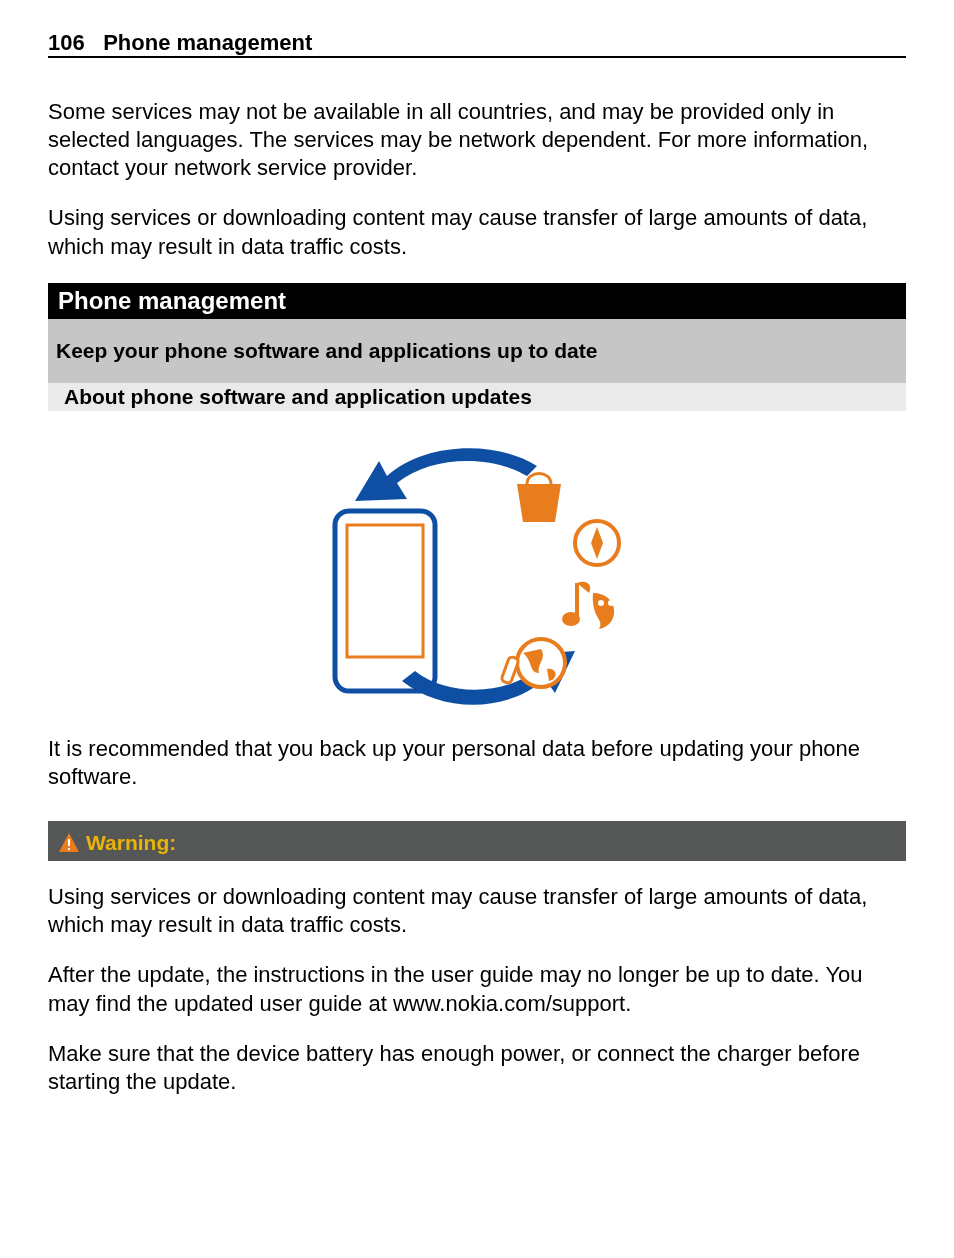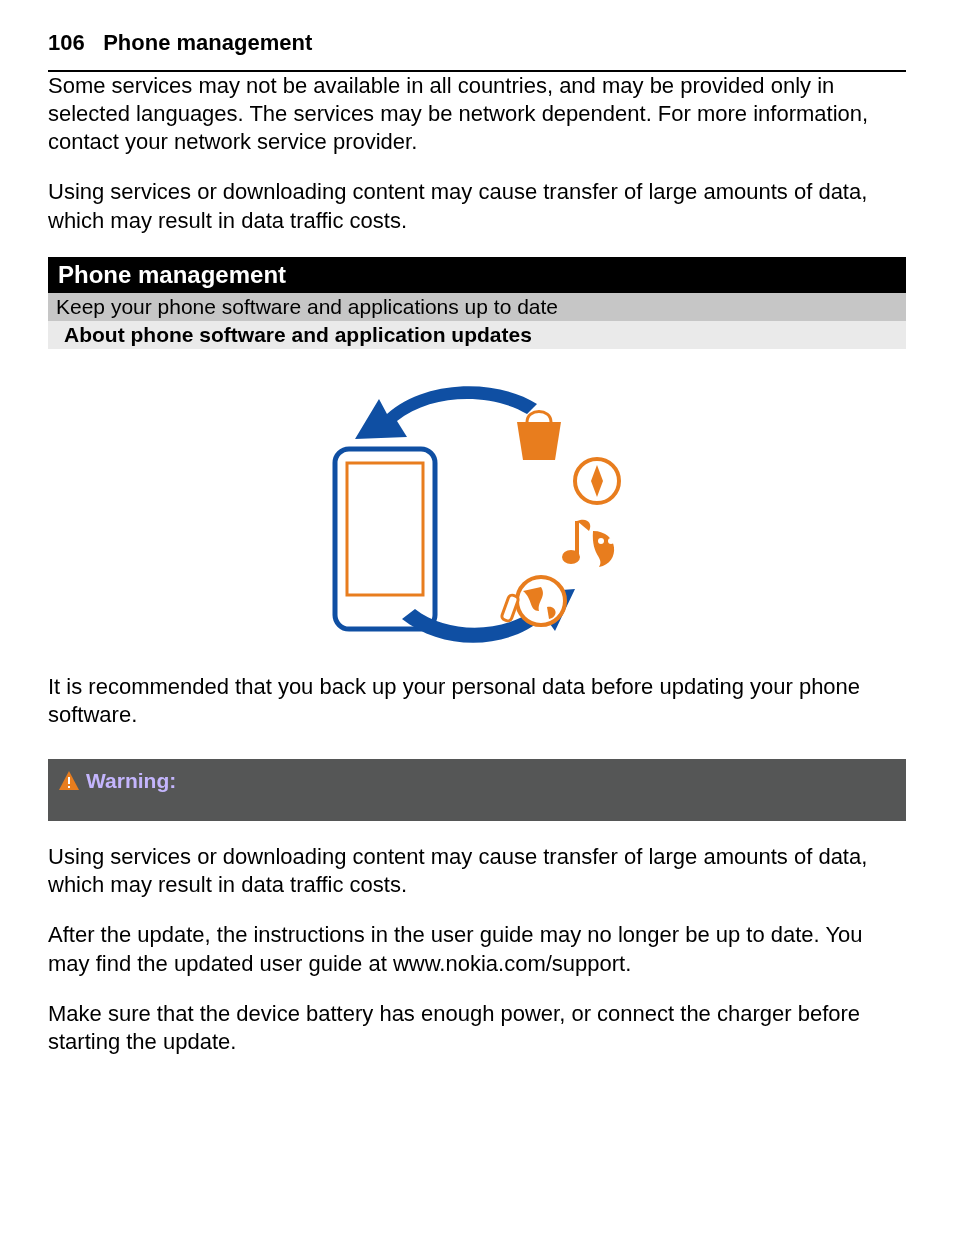--- a/index.html
+++ b/index.html
@@ -1,25 +1,25 @@
 <!DOCTYPE html>
 <html><head>
 <meta charset="utf-8">
 <style>
   html,body{margin:0;padding:0;background:#fff;color:#000;font-family:"Segoe UI",Arial,Helvetica,sans-serif}
   .page{width:954px;min-height:1258px;margin:0 auto;box-sizing:border-box;padding:30px 48px 40px 48px}
-  .page-header{border-bottom:2.5px solid #000;padding-bottom:14px;}
+  .page-header{border-bottom:2.5px solid #000;padding-bottom:0;margin-bottom:40px}
   .page-header span{font-size:22px;font-weight:700}
   .page-header .pn{margin-right:14px}
   p{font-size:22px;line-height:1.28;margin:0 0 22px 0}
   .section-black{background:#000;color:#fff;font-size:24px;font-weight:700;padding:4px 10px;margin:20px 0 0 0}
-  .section-grey{background:#c6c6c6;font-size:21px;font-weight:400;padding:2px 8px}
+  .section-grey{background:#c6c6c6;font-size:21px;font-weight:700;padding:20px 8px}
   .section-lightgrey{background:#eaeaea;font-size:21px;font-weight:700;padding:2px 16px;margin-bottom:10px}
   .illus{display:flex;justify-content:center;margin:6px 0 14px 0}
-  .warning-box{background:#555656;color:#c4b5fd;padding:10px 12px 26px 10px;margin:30px 0 22px 0}
+  .warning-box{background:#555656;color:#eab308;padding:10px 12px 4px 10px;margin:30px 0 22px 0}
   .warning-head{font-weight:700;font-size:21px;display:flex;align-items:center;gap:6px;margin-bottom:2px}
   .warning-head svg{flex:0 0 auto}
   .warning-body{font-size:21px;line-height:1.28}
 </style>
 </head>
 <body>
 
 <div class="page">
 
   <div class="page-header">

